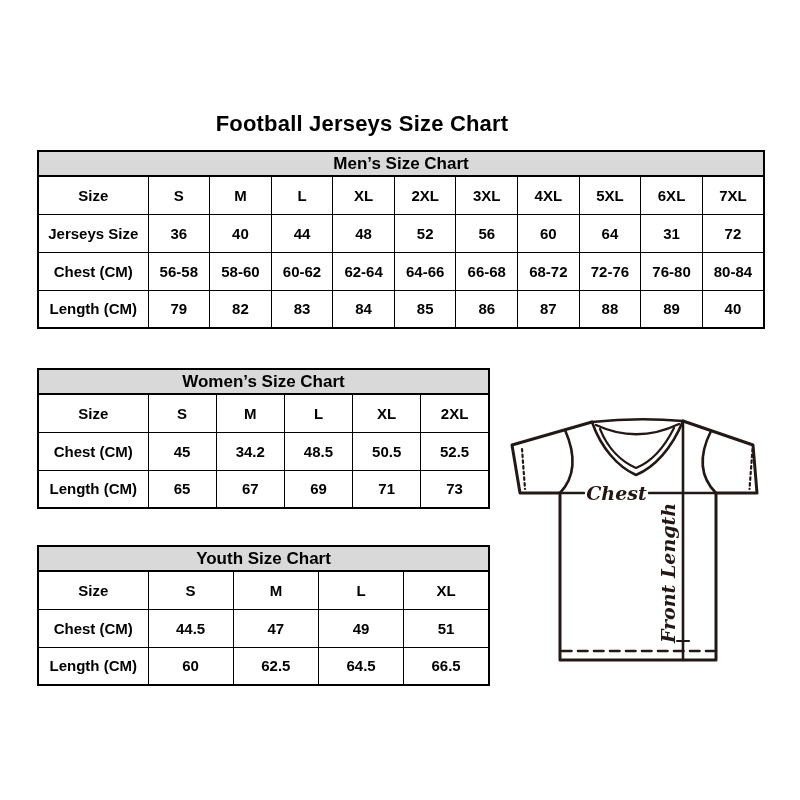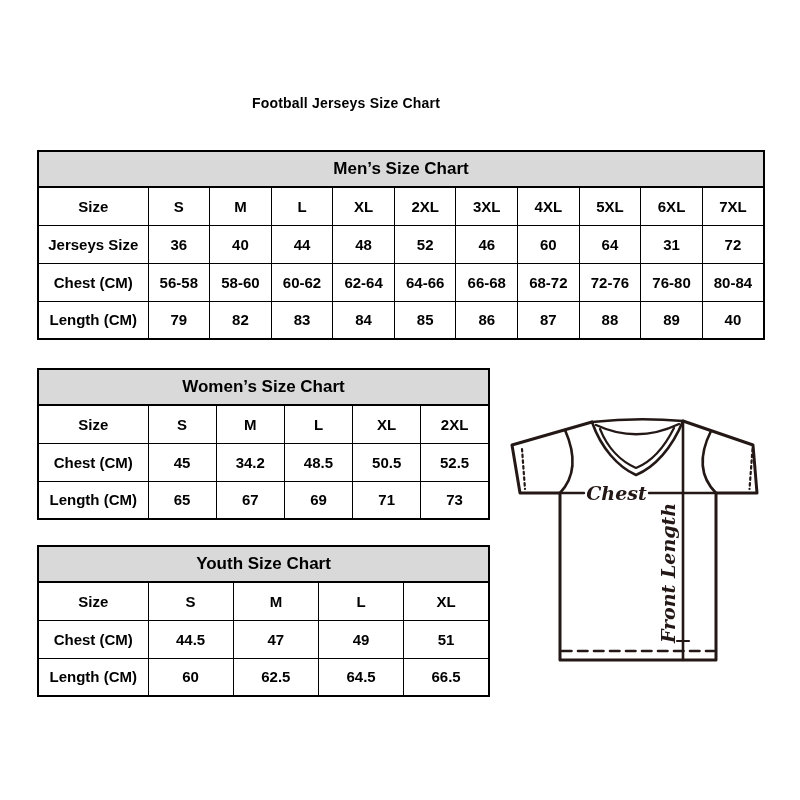--- a/index.html
+++ b/index.html
@@ -9,32 +9,32 @@
     --line-c:#231815;
   }
   *{box-sizing:border-box;}
   html,body{margin:0;padding:0;}
   body{
     width:800px;height:800px;position:relative;overflow:hidden;
     background:#ffffff;color:var(--text-c);
     font-family:"Liberation Sans",sans-serif;
   }
   .page-title{
-    position:absolute;top:95px;left:0;width:692px;margin:0;
-    text-align:center;font-size:14px;font-weight:bold;color:var(--text-c);
+    position:absolute;top:95px;left:0;width:692px;margin:16px;
+    text-align:center;font-size:22px;font-weight:bold;color:var(--text-c);
     letter-spacing:0.2px;
   }
   table.size-table{
     position:absolute;border-collapse:collapse;table-layout:fixed;
     background:#ffffff;border:2px solid var(--border-c);
   }
   table.size-table th{
     background:var(--header-bg);
     font-size:17px;font-weight:bold;text-align:center;vertical-align:middle;
-    height:36px;border:2px solid var(--border-c);padding:0;
+    height:25px;border:2px solid var(--border-c);padding:0;
   }
   table.size-table td{
     font-size:15px;font-weight:bold;text-align:center;vertical-align:middle;
     height:38px;border:1.5px solid var(--border-c);padding:0;
   }
   table.size-table col.label-col{width:110px;}
   #mens-table{left:37px;top:150px;width:728px;}
   #womens-table{left:37px;top:368px;width:453px;}
   #youth-table{left:37px;top:545px;width:453px;}
   #jersey-wrap{position:absolute;left:505px;top:413px;width:265px;height:260px;}
@@ -82,21 +82,21 @@
         <td>6XL</td>
         <td>7XL</td>
       </tr>
       <tr>
         <td>Jerseys Size</td>
         <td>36</td>
         <td>40</td>
         <td>44</td>
         <td>48</td>
         <td>52</td>
-        <td>46</td>
+        <td>56</td>
         <td>60</td>
         <td>64</td>
         <td>31</td>
         <td>72</td>
       </tr>
       <tr>
         <td>Chest (CM)</td>
         <td>56-58</td>
         <td>58-60</td>
         <td>60-62</td>

